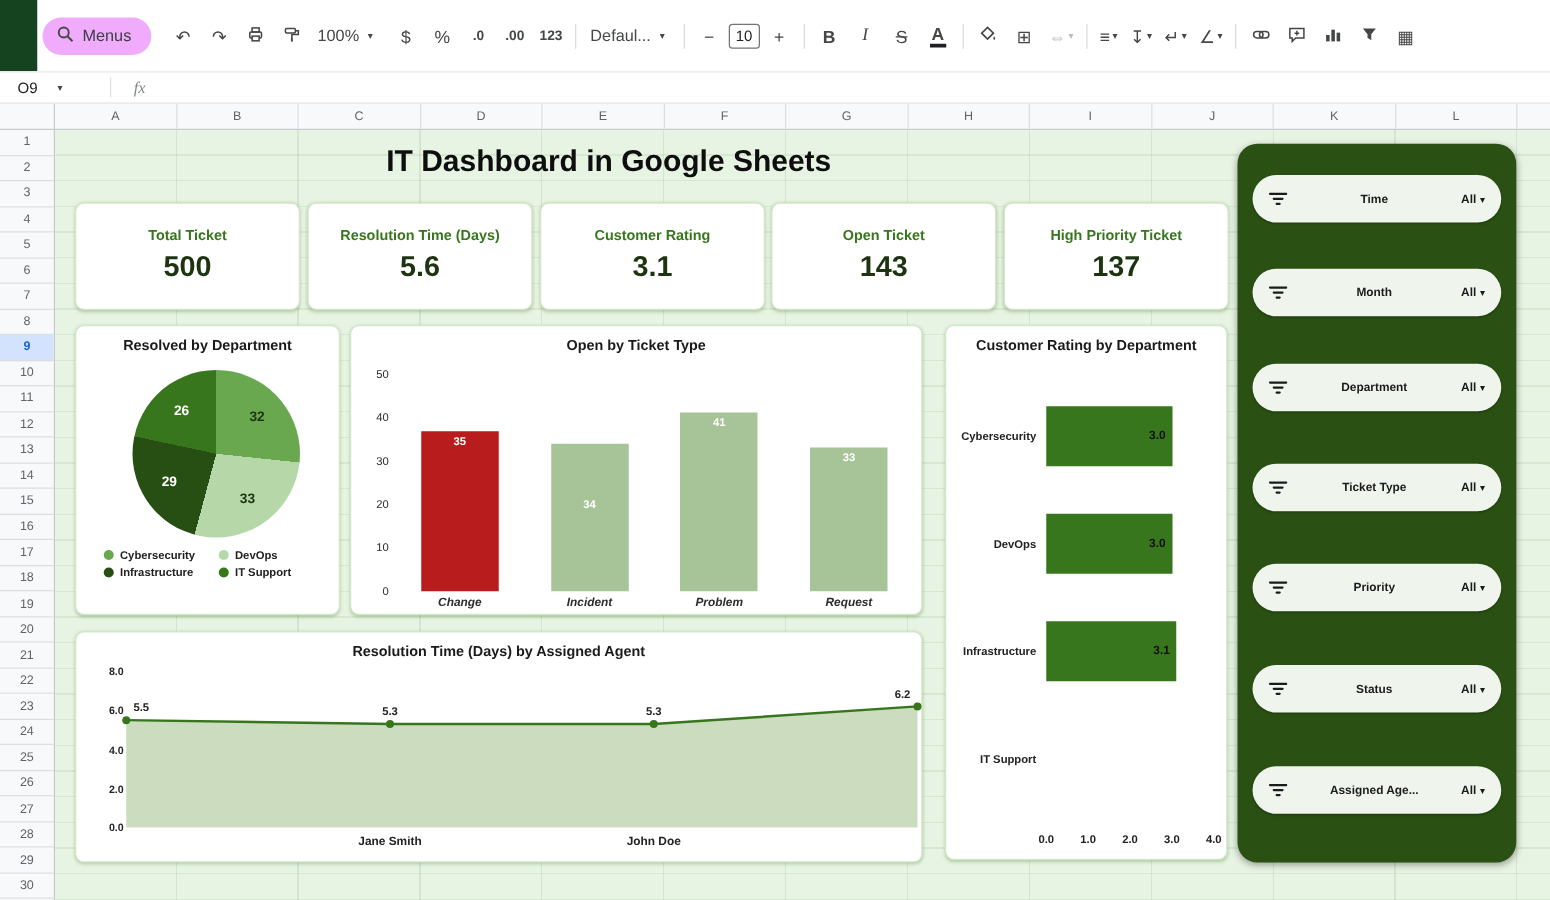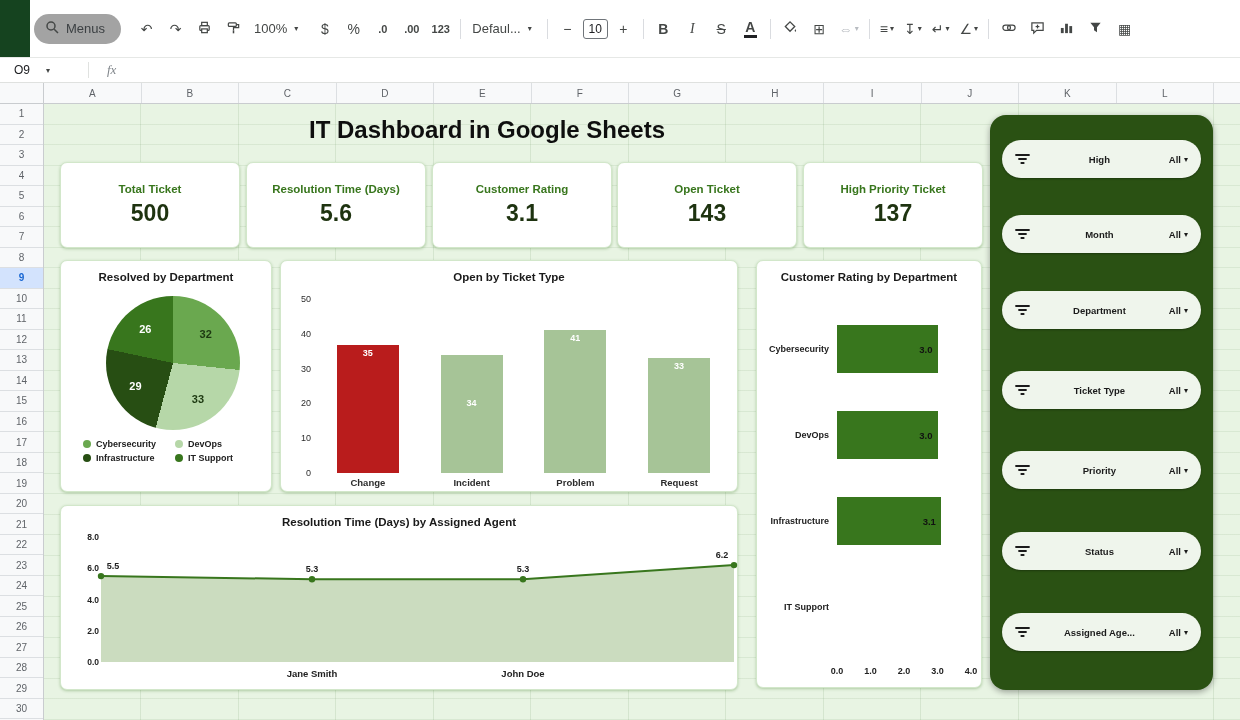--- a/index.html
+++ b/index.html
@@ -4,21 +4,21 @@
 <style>
   * { margin:0; padding:0; box-sizing:border-box; }
   html,body { width:1240px; height:720px; overflow:hidden; background:#fff;
               font-family:"Liberation Sans", sans-serif; }
   .screen { position:relative; width:1240px; height:720px; background:#fff; overflow:hidden; }
 
   
   .logo-block { position:absolute; left:0; top:0; width:30px; height:57px; background:#15431f; }
   .toolbar { position:absolute; left:30px; top:0; width:1210px; height:57px; background:#fff;
              display:flex; align-items:center; padding:0 4px; gap:2px; overflow:hidden; }
-  .menus-btn { display:flex; align-items:center; gap:7px; background:#a3a3a3; border-radius:16px;
+  .menus-btn { display:flex; align-items:center; gap:7px; background:#f0abfc; border-radius:16px;
                height:30px; padding:0 16px 0 11px; margin-right:10px; font-size:13px; color:#3c4043; cursor:pointer;justify-content:flex-end; }
   .tbtn { width:27px; height:26px; border:none; background:none; border-radius:4px; color:#444746;
           display:flex; align-items:center; justify-content:center; font-size:14px; font-family:"Liberation Sans",sans-serif; }
   .tbtn.small { font-size:11px; font-weight:bold; }
   .tbtn.dis, .dis .caret { color:#b8bcc1; }
   .tb-sep { width:1px; height:20px; background:#dadce0; margin:0 4px; flex:none; }
   .tb-text { display:flex; align-items:center; gap:7px; height:26px; padding:0 5px; color:#444746; font-size:13px; }
   .caret { font-size:8px; color:#444746; }
   .font-name { max-width:56px; overflow:hidden; white-space:nowrap; }
   .fs-box { width:25px; height:20px; border:1px solid #70757a; border-radius:3px; display:flex;
@@ -77,21 +77,21 @@
   .leg-dot { width:8px; height:8px; border-radius:50%; flex:none; }
 
   
   .bar-card { left:236px; top:156px; width:458px; height:232px; }
   .yticks { position:absolute; left:8px; top:38px; width:22px; height:174px; }
   .yticks span { position:absolute; right:0; font-size:9px; color:#2c2c2c; }
   .vplot { position:absolute; left:35px; top:38px; width:415px; height:174px; display:flex; align-items:flex-end; }
   .bar-slot { flex:1; display:flex; justify-content:center; align-items:flex-end; height:100%; }
   .vbar { width:62px; position:relative; }
   .vbar-val { position:absolute; top:3px; left:0; right:0; text-align:center; font-size:9px; font-weight:bold; }
-  .xlabels { position:absolute; left:35px; top:216px; width:415px; display:flex; }
+  .xlabels { position:absolute; left:35px; top:216px; width:415px; display:flex;font-style:italic; }
   .bar-xlab { flex:1; text-align:center; font-size:9.5px; font-weight:bold; color:#2c2c2c; }
 
   
   .rating-card { left:712px; top:156px; width:226px; height:428px; }
   .hrows { position:absolute; left:8px; top:64px; right:8px; }
   .hrow { height:48px; margin-bottom:38px; display:flex; align-items:center; }
   .hlabel { width:64px; font-size:9px; font-weight:bold; color:#222; text-align:right; line-height:1.15; }
   .htrack { width:134px; margin-left:8px; height:48px; position:relative; }
   .hbar { height:100%; position:relative; }
   .hbar-val { position:absolute; right:5px; top:50%; transform:translateY(-50%); font-size:9.5px; font-weight:bold; }
@@ -487,21 +487,21 @@
 
     <div class="slicer-panel">
         <div class="slicer" style="top: 25px;">
           <span class="slicer-icon">
             <svg width="15" height="12" viewBox="0 0 15 12">
               <line x1="1" y1="2" x2="14" y2="2" stroke="#1b1b1b" stroke-width="1.8" stroke-linecap="round"></line>
               <line x1="4" y1="6" x2="11" y2="6" stroke="#1b1b1b" stroke-width="1.8" stroke-linecap="round"></line>
               <line x1="6.3" y1="10" x2="8.7" y2="10" stroke="#1b1b1b" stroke-width="1.8" stroke-linecap="round"></line>
             </svg>
           </span>
-          <span class="slicer-label">High</span>
+          <span class="slicer-label">Time</span>
           <span class="slicer-value">All</span>
           <span class="slicer-caret">▾</span>
         </div>
         <div class="slicer" style="top: 100px;">
           <span class="slicer-icon">
             <svg width="15" height="12" viewBox="0 0 15 12">
               <line x1="1" y1="2" x2="14" y2="2" stroke="#1b1b1b" stroke-width="1.8" stroke-linecap="round"></line>
               <line x1="4" y1="6" x2="11" y2="6" stroke="#1b1b1b" stroke-width="1.8" stroke-linecap="round"></line>
               <line x1="6.3" y1="10" x2="8.7" y2="10" stroke="#1b1b1b" stroke-width="1.8" stroke-linecap="round"></line>
             </svg>

